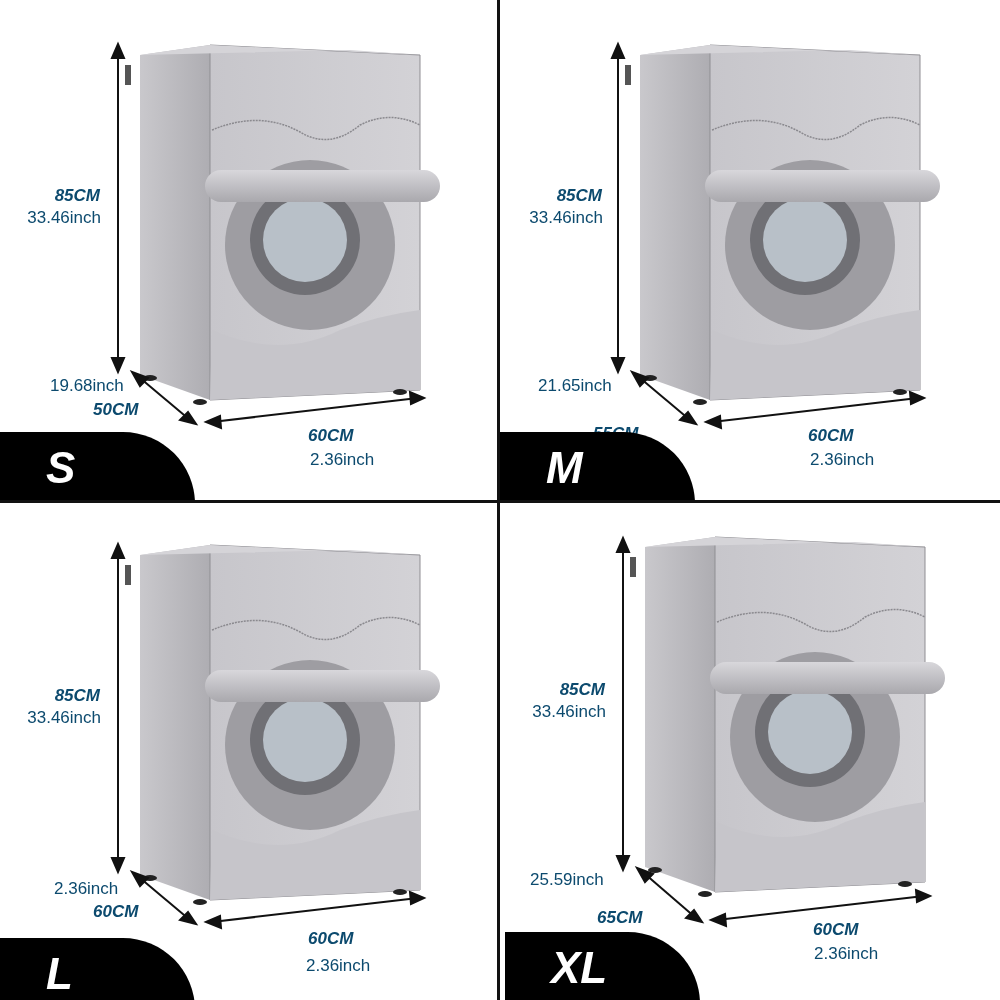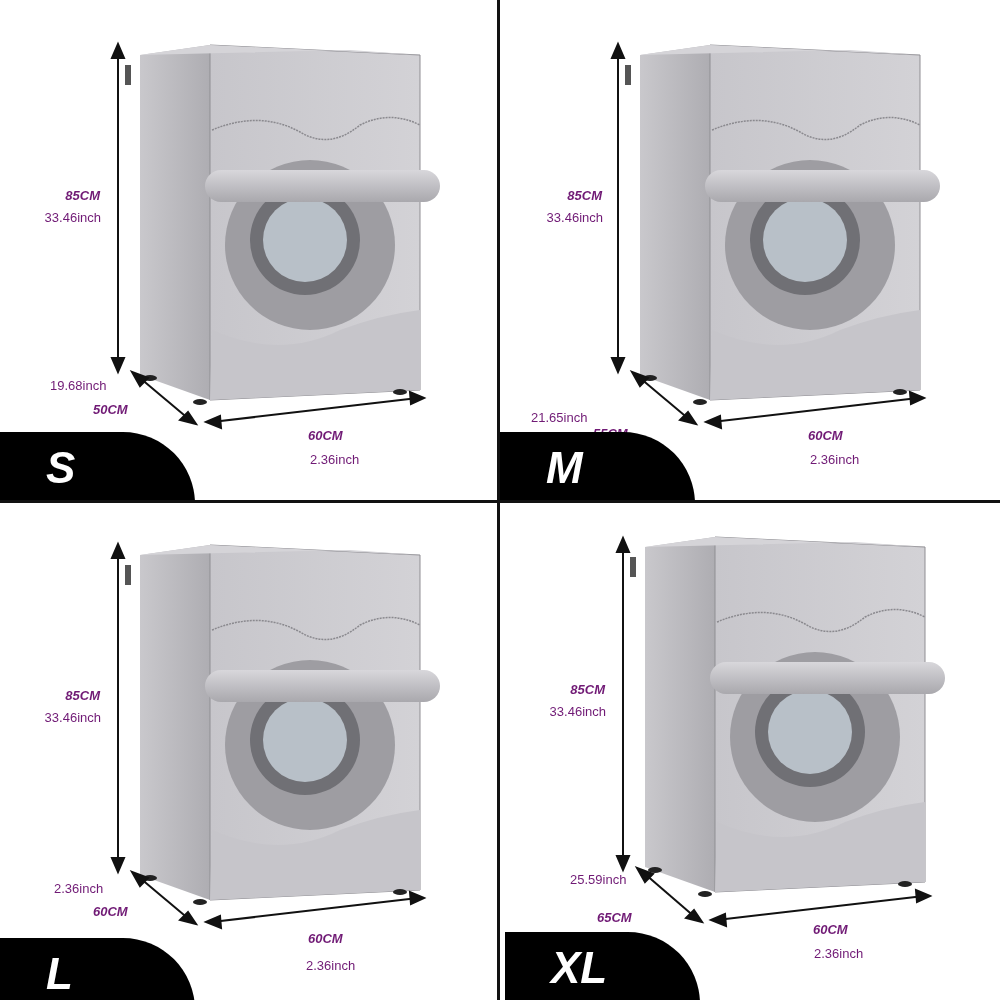--- a/index.html
+++ b/index.html
@@ -1,21 +1,21 @@
 <!DOCTYPE html>
 <html><head>
   <meta charset="utf-8">
   <style>
     html, body { margin:0; padding:0; background:#ffffff; }
     body { width:1000px; height:1000px; position:relative; overflow:hidden;
            font-family:"Liberation Sans", sans-serif; }
     .grid-line { position:absolute; background:#111; }
     .quad { position:absolute; width:500px; height:500px; overflow:hidden; }
     .quad svg.art { position:absolute; left:0; top:0; }
-    .lbl { position:absolute; color:#701a75; font-size:13px; line-height:20px; white-space:nowrap; }
+    .lbl { position:absolute; color:#0c4a6e; font-size:17px; line-height:20px; white-space:nowrap; }
     .lbl.cm { font-weight:bold; font-style:italic; }
     .lbl.right { text-align:right; }
     .badge { position:absolute; left:0; width:195px; height:72px; background:#000;
              border-top-right-radius:72px 72px; }
     .badge span { position:absolute; left:46px; top:8px; color:#fff; font-weight:bold;
                   font-style:italic; font-size:44px; line-height:56px; }
   </style>
 </head>
 <body>
 
@@ -93,21 +93,21 @@
       <line x1="140" y1="378" x2="190" y2="420"></line>
       <polygon points="132,372 148,378 140,386"></polygon>
       <polygon points="196,424 180,420 188,412"></polygon>
       <line x1="212" y1="422" x2="418" y2="398"></line>
       <polygon points="206,422 220,416 221,428"></polygon>
       <polygon points="424,398 410,392 411,404"></polygon>
     </g>
   </svg>
   <div class="lbl cm right" style="left:10px;top:186px;width:92px;">85CM</div>
   <div class="lbl right" style="left:0;top:208px;width:103px;">33.46inch</div>
-  <div class="lbl" style="left:31px;top:376px;margin-top:32px;">21.65inch</div>
+  <div class="lbl" style="left:38px;top:376px;">21.65inch</div>
   <div class="lbl cm" style="left:93px;top:424px;">55CM</div>
   <div class="lbl cm" style="left:308px;top:426px;">60CM</div>
   <div class="lbl" style="left:310px;top:450px;">2.36inch</div>
   <div class="badge" style="top:432px;">
       <span>M</span>
     </div>
 </div>
 
 <div class="quad" style="left:0;top:500px;">
   <svg class="art" width="500" height="500" viewBox="0 0 500 500">
@@ -171,21 +171,21 @@
       <line x1="145" y1="374" x2="196" y2="418"></line>
       <polygon points="137,368 153,374 145,382"></polygon>
       <polygon points="202,422 186,418 194,410"></polygon>
       <line x1="217" y1="420" x2="424" y2="396"></line>
       <polygon points="211,420 225,414 226,426"></polygon>
       <polygon points="430,396 416,390 417,402"></polygon>
     </g>
   </svg>
   <div class="lbl cm right" style="left:10px;top:180px;width:95px;">85CM</div>
   <div class="lbl right" style="left:0;top:202px;width:106px;">33.46inch</div>
-  <div class="lbl" style="left:30px;top:370px;margin-left:40px;">25.59inch</div>
+  <div class="lbl" style="left:30px;top:370px;">25.59inch</div>
   <div class="lbl cm" style="left:97px;top:408px;">65CM</div>
   <div class="lbl cm" style="left:313px;top:420px;">60CM</div>
   <div class="lbl" style="left:314px;top:444px;">2.36inch</div>
   <div class="badge" style="top:432px;left:5px;">
       <span>XL</span>
     </div>
 </div>
 
 <div class="grid-line" style="left:497px;top:0;width:3px;height:1000px;"></div>
 <div class="grid-line" style="left:0;top:500px;width:1000px;height:3px;"></div>

